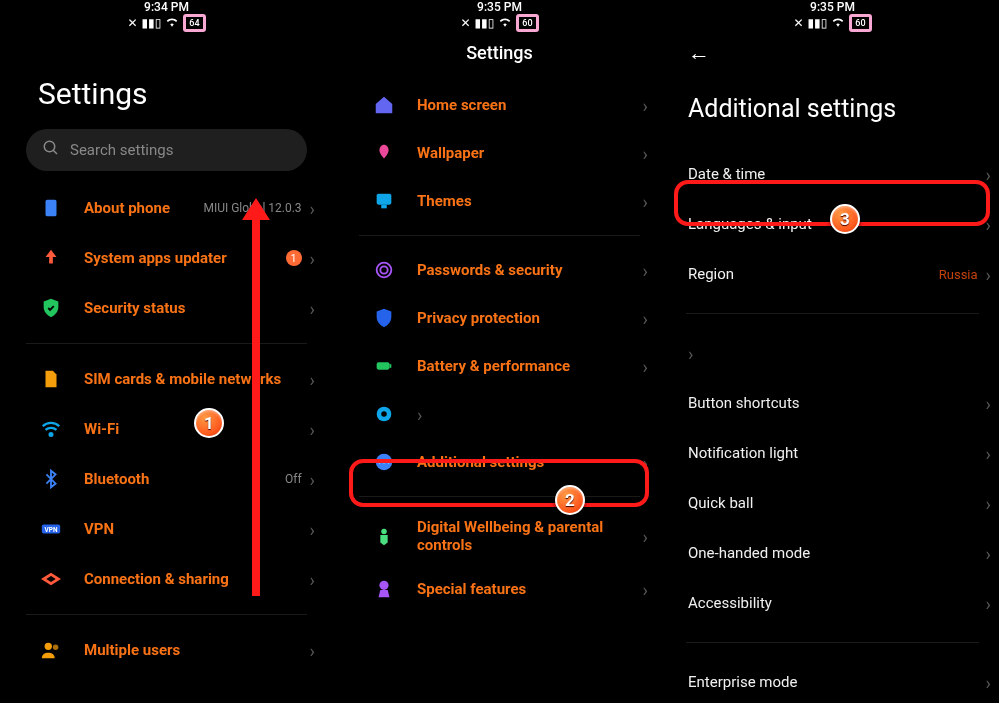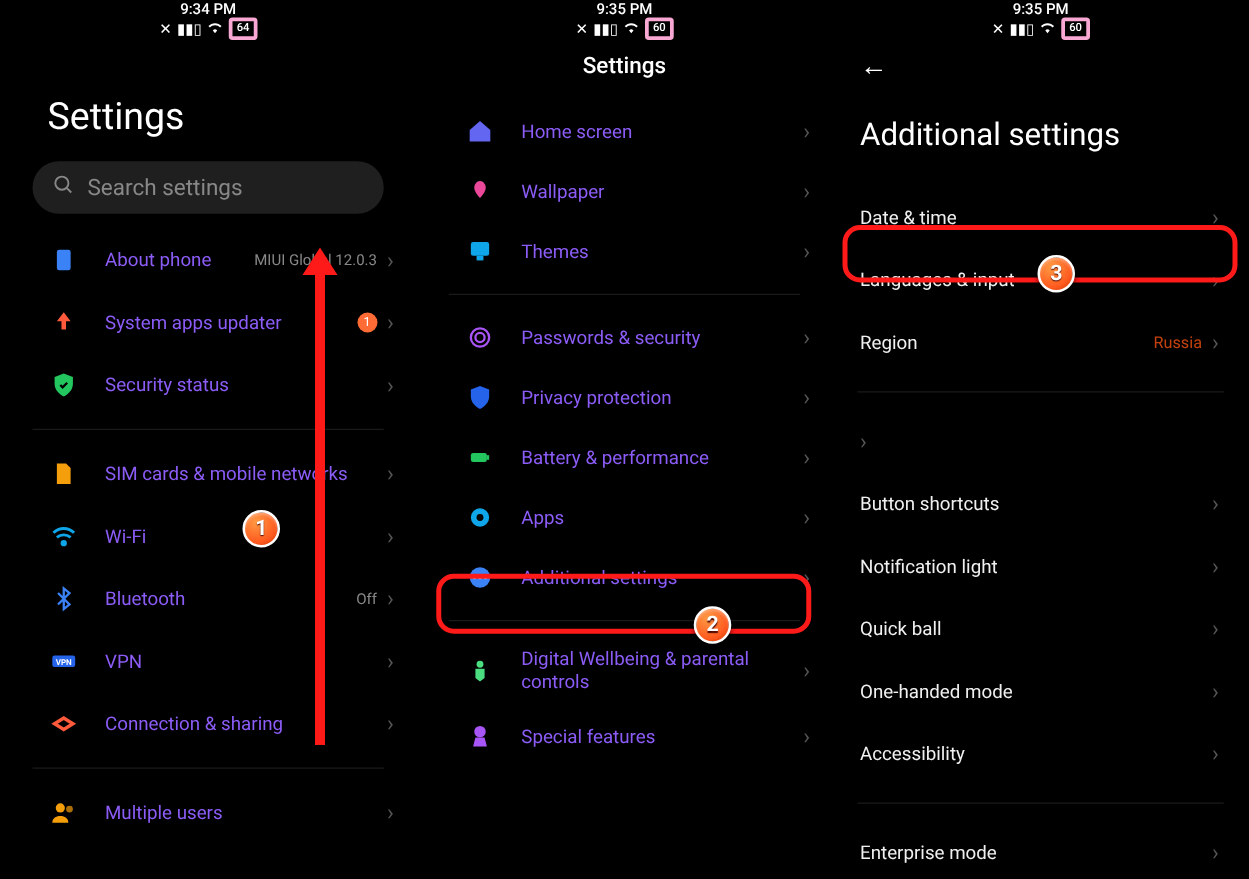--- a/index.html
+++ b/index.html
@@ -51,37 +51,37 @@
   .search-bar {
     margin: 0 26px 12px;
     background: #1f1f1f;
     border-radius: 22px;
     height: 42px;
     display: flex;
     align-items: center;
     padding: 0 16px;
     gap: 10px;
     color: #888;
-    font-size: 18px;
+    font-size: 15px;
   }
   .row {
     display: flex;
     align-items: center;
     padding: 0 18px 0 38px;
     height: 50px;
     position: relative;
   }
   .row.tight { height: 48px; }
   .row .icon {
     width: 26px; height: 26px;
     margin-right: 20px;
     display: flex; align-items: center; justify-content: center;
     flex-shrink: 0;
   }
-  .row .label { flex: 1; font-size: 15px; color: #8b5cf6; }
+  .row .label { flex: 1; font-size: 15px; color: #f97316; font-weight: bold; }
   .row .extra { font-size: 12px; color: #888; margin-right: 8px; }
   .chevron { color: #555; font-size: 18px; }
   .badge-dot {
     background: #ff6b35;
     color: #fff;
     border-radius: 50%;
     width: 16px; height: 16px;
     font-size: 10px;
     display: flex; align-items: center; justify-content: center;
     margin-right: 8px;
@@ -94,21 +94,21 @@
   .back-row {
     padding: 12px 0 8px 22px;
   }
   .back-arrow { font-size: 22px; }
   .sub-title {
     font-size: 25px;
     padding: 20px 0 26px 22px;
   }
   .row3 {
     display: flex; align-items: center;
-    padding: 0 24px 0 22px;
+    padding: 0 8px 0 22px;
     height: 50px;
   }
   .row3 .label { flex: 1; font-size: 15px; color: #f0f0f0; }
   .row3 .extra { font-size: 13px; color: #c2410c; margin-right: 8px; }
   .highlight-box {
     position: absolute;
     border: 4px solid #ff1a1a;
     border-radius: 14px;
     pointer-events: none;
   }
@@ -358,21 +358,20 @@
     <span class="label">Battery &amp; performance</span>
     <span class="chevron">›</span>
   </div>
   <div class="row tight">
     <span class="icon">
         <svg viewBox="0 0 24 24" fill="#0ea5e9">
           <circle cx="12" cy="12" r="8"></circle>
           <circle cx="12" cy="12" r="3" fill="#000"></circle>
         </svg>
       </span>
-    <span class="label">Apps</span>
     <span class="chevron">›</span>
   </div>
   <div class="row tight">
     <span class="icon">
         <svg viewBox="0 0 24 24" fill="#3b82f6">
           <circle cx="12" cy="12" r="9"></circle>
           <circle cx="7" cy="12" r="1.5" fill="#fff"></circle>
           <circle cx="12" cy="12" r="1.5" fill="#fff"></circle>
           <circle cx="17" cy="12" r="1.5" fill="#fff"></circle>
         </svg>

